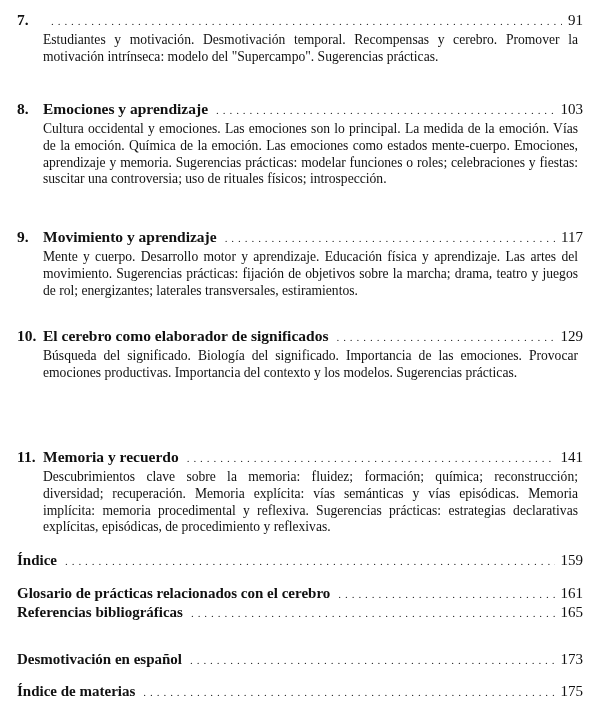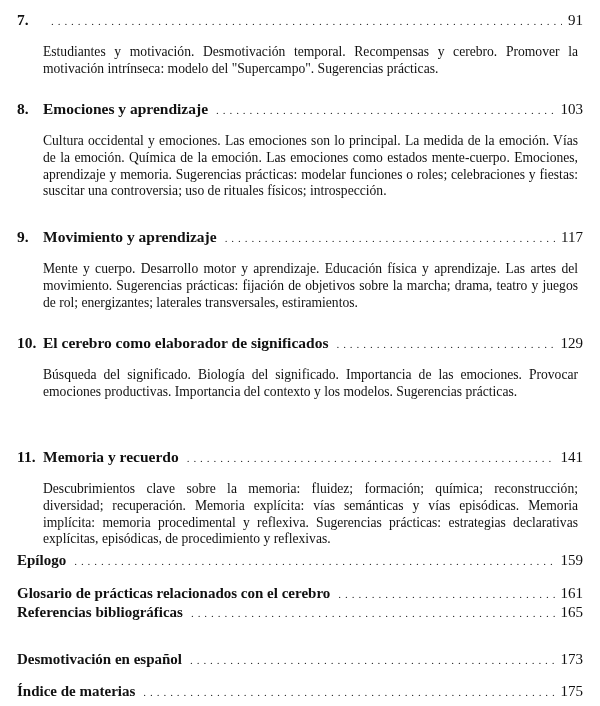--- a/index.html
+++ b/index.html
@@ -19,21 +19,21 @@
   .leader {
     flex: 1 1 auto; overflow: hidden; margin: 0 6px 0 8px;
     font-weight: normal; letter-spacing: 2.1px; color: #222;
   }
   .leader::before {
     content: ". . . . . . . . . . . . . . . . . . . . . . . . . . . . . . . . . . . . . . . . . . . . . . . . . . . . . . . . . . . . . . . . . . . . . . . . . . . . . . . . . . . . . . . . . . . . . . . . . . . . . . . . . . . . . . . . .";
     white-space: nowrap; font-size: 11px; letter-spacing: 0.6px;
   }
   .page-num { flex: none; font-weight: normal; font-size: 15px; text-align: center; }
   .desc {
-    margin-left: 26px; margin-top: 14px;
+    margin-left: 26px; margin-top: 2px;
     font-size: 13.6px; line-height: 16.8px; text-align: justify;
     width: 535px;
   }
   .back .head { font-size: 15px; }
 </style>
 </head>
 <body>
 
 <div class="page">
 
@@ -59,21 +59,21 @@
   <div class="entry" style="top:228px">
     <div class="head">
       <span class="num">9.</span>
       <span class="title">Movimiento y aprendizaje</span>
       <span class="leader"></span>
       <span class="page-num">117</span>
     </div>
     <div class="desc">Mente y cuerpo. Desarrollo motor y aprendizaje. Educación física y aprendizaje. Las artes del movimiento. Sugerencias prácticas: fijación de objetivos sobre la marcha; drama, teatro y juegos de rol; energizantes; laterales transversales, estiramientos.</div>
   </div>
 
-  <div class="entry" style="top:334px">
+  <div class="entry" style="top:327px">
     <div class="head">
       <span class="num">10.</span>
       <span class="title">El cerebro como elaborador de significados</span>
       <span class="leader"></span>
       <span class="page-num">129</span>
     </div>
     <div class="desc">Búsqueda del significado. Biología del significado. Importancia de las emociones. Provocar emociones productivas. Importancia del contexto y los modelos. Sugerencias prácticas.</div>
   </div>
 
   <div class="entry" style="top:448px">
@@ -81,21 +81,21 @@
       <span class="num">11.</span>
       <span class="title">Memoria y recuerdo</span>
       <span class="leader"></span>
       <span class="page-num">141</span>
     </div>
     <div class="desc">Descubrimientos clave sobre la memoria: fluidez; formación; química; reconstrucción; diversidad; recuperación. Memoria explícita: vías semánticas y vías episódicas. Memoria implícita: memoria procedimental y reflexiva. Sugerencias prácticas: estrategias declarativas explícitas, episódicas, de procedimiento y reflexivas.</div>
   </div>
 
   <div class="entry back" style="top:551px">
     <div class="head">
-      <span class="title">Epílogo</span>
+      <span class="title">Índice</span>
       <span class="leader"></span>
       <span class="page-num">159</span>
     </div>
   </div>
 
   <div class="entry back" style="top:584px">
     <div class="head">
       <span class="title">Glosario de prácticas relacionados con el cerebro</span>
       <span class="leader"></span>
       <span class="page-num">161</span>

